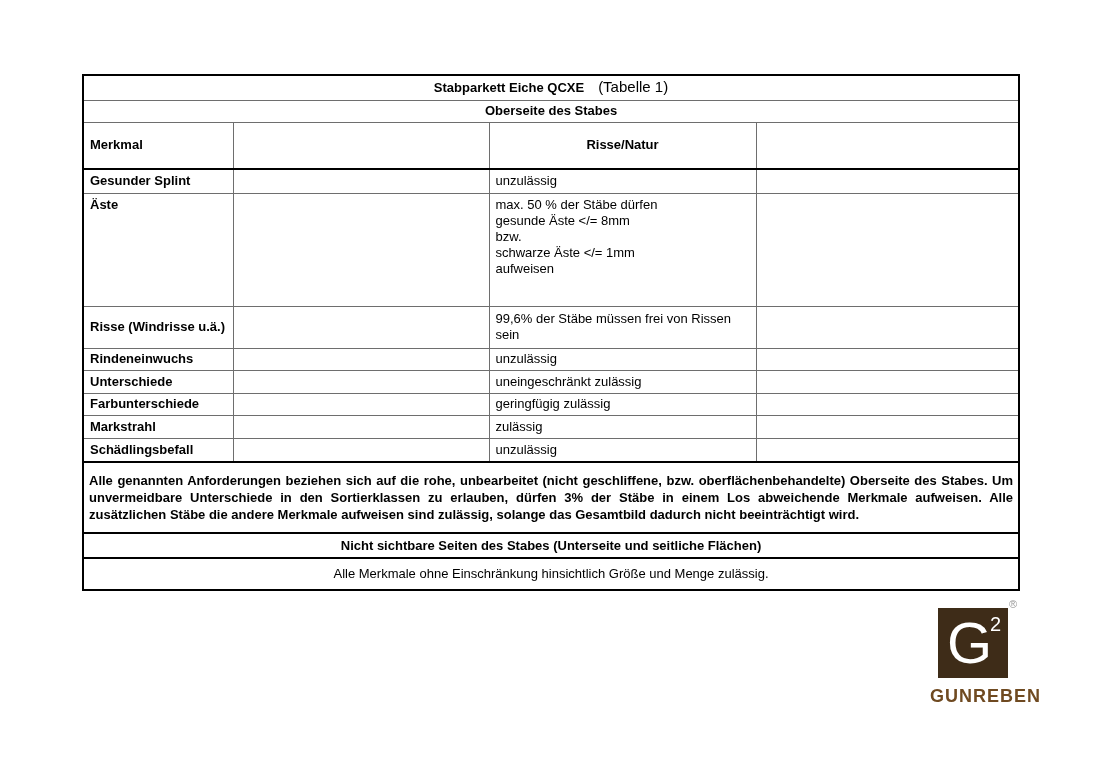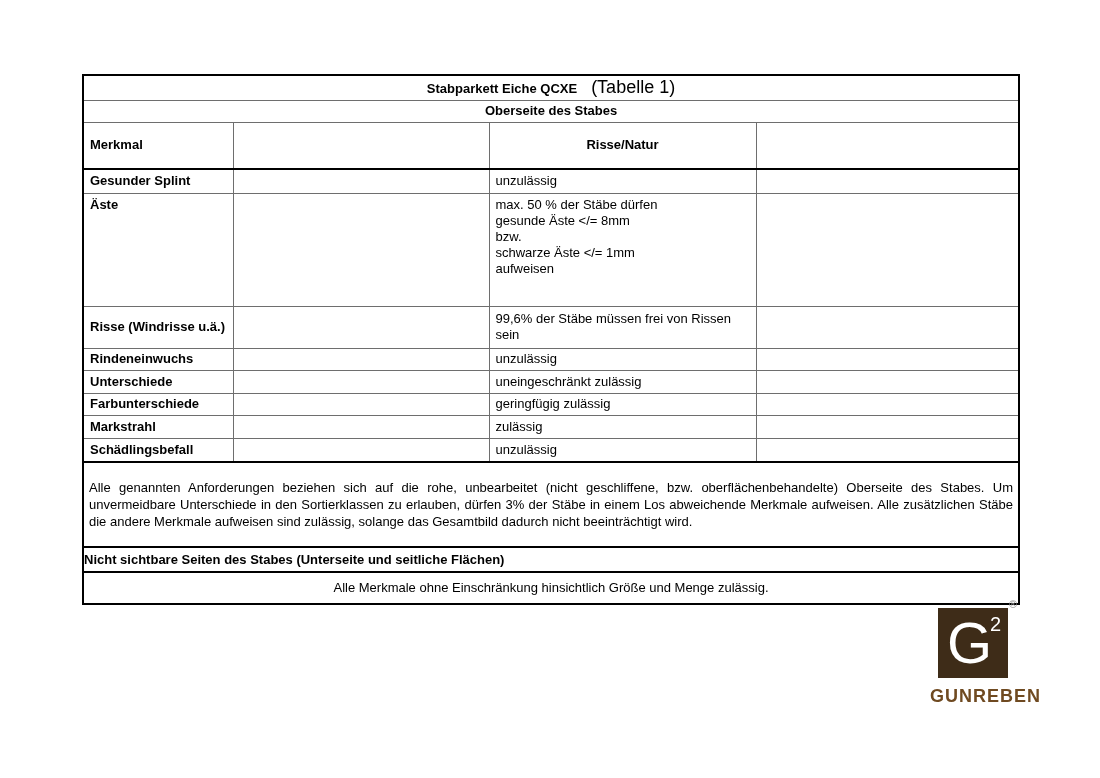--- a/index.html
+++ b/index.html
@@ -23,21 +23,21 @@
     border:1px solid #6e6e6e;
     font-size:13px;
     line-height:16px;
     padding:0 6px;
     vertical-align:middle;
     overflow:hidden;
   }
   tr.r-title{height:25px;}
   tr.r-title td{text-align:center;padding:0;}
   .title-main{font-weight:bold;font-size:13px;}
-  .title-suffix{font-size:18px;margin-left:14px;}
+  .title-suffix{font-size:15px;margin-left:14px;}
   tr.r-section{height:22px;}
   tr.r-section td{text-align:center;font-weight:bold;padding:0;}
   tr.r-header{height:47px;}
   tr.r-header td{border-bottom:2px solid #000;}
   .cell-merkmal{font-weight:bold;}
   .cell-select{font-weight:bold;text-align:center;}
   tr.r-data{height:23px;}
   tr.r-splint{height:24px;}
   tr.r-aeste{height:113px;}
   tr.r-aeste td{vertical-align:top;padding-top:3px;}
@@ -48,27 +48,28 @@
   tr.r-mark{height:23px;}
   tr.r-schaedling{height:24px;}
   tr.r-schaedling td{border-bottom:2px solid #000;}
   .lbl{font-weight:bold;text-align:right;}
   .sfx{font-weight:bold;}
   .val{white-space:pre-line;}
   tr.r-note{height:60px;}
   tr.r-note td{
     text-align:justify;
     vertical-align:top;
-    padding:16px 5px;
+    padding:9px 5px;
     line-height:17px;
     border-bottom:2px solid #000;
+    font-weight:bold;
   }
   tr.r-hidden{height:25px;}
   tr.r-hidden td{
-    font-weight:bold;padding:0;
+    text-align:center;font-weight:bold;padding:0;
     border-bottom:2px solid #000;
   }
   tr.r-hiddennote{height:32px;}
   tr.r-hiddennote td{text-align:center;padding:0;}
   
   .logo{position:absolute;left:938px;top:608px;width:70px;}
   .logo-square{
     position:relative;
     width:70px;height:70px;
     background:#3e2c18;

